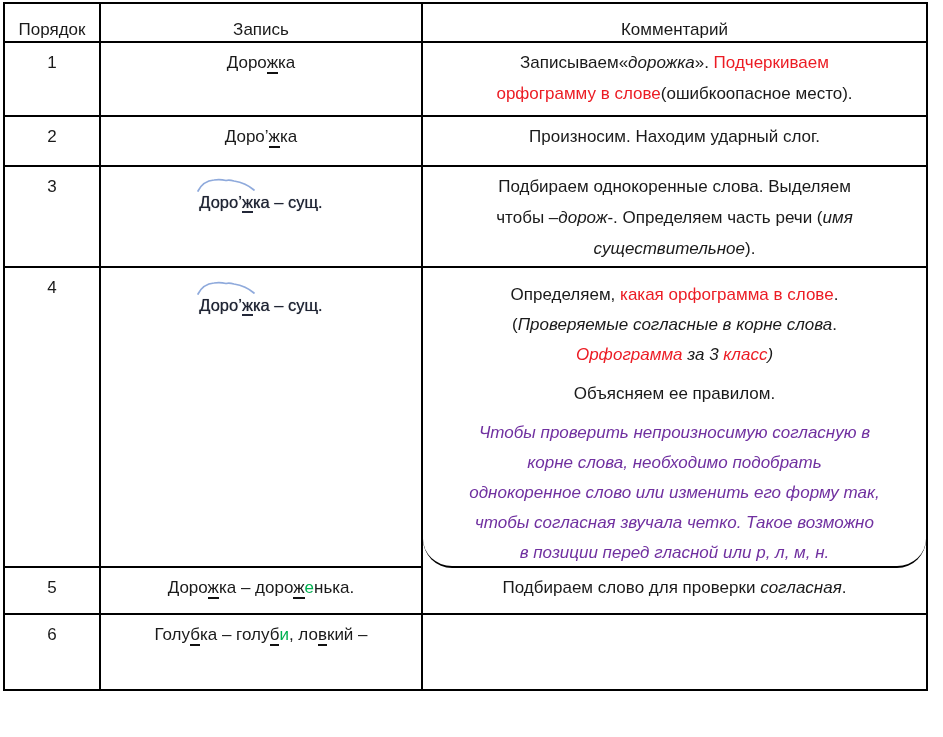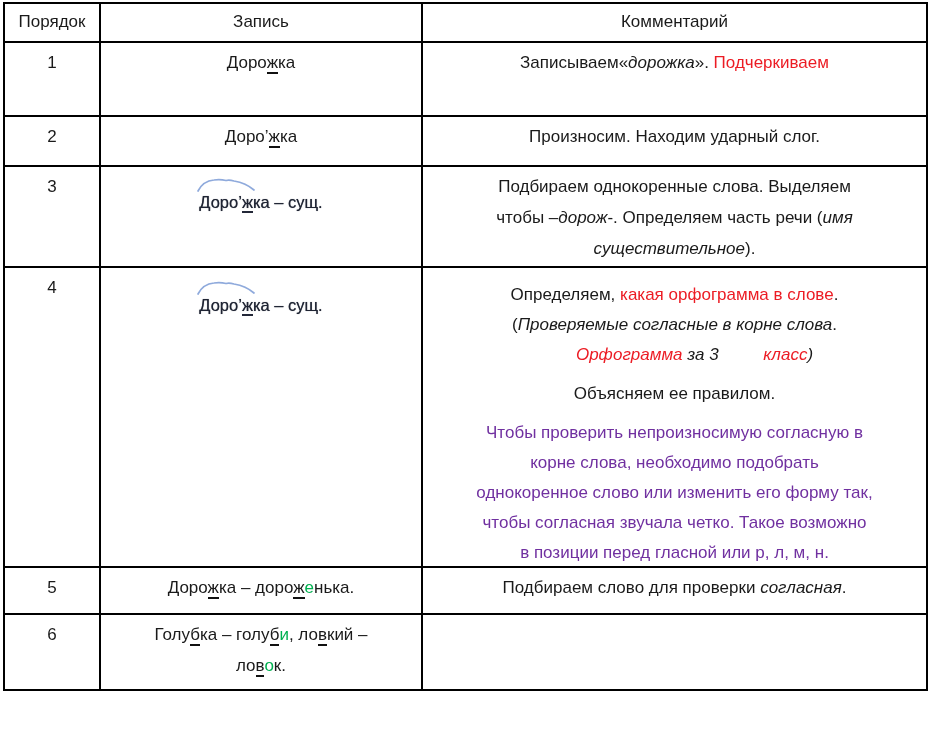--- a/index.html
+++ b/index.html
@@ -20,55 +20,56 @@
     border-right:2px solid var(--border);
     border-bottom:2px solid var(--border);
     text-align:center;
     padding-top:4px;
     font-size:17px;
     line-height:31px;
     overflow:hidden;
   }
   .cell.col3{border-right:none;}
   .cell.last-row{border-bottom:none;}
-  .cell.hdr{padding-top:3px;line-height:30px;}
+  .cell.hdr{padding-top:11px;line-height:30px;}
   .line{white-space:nowrap;}
   .line.blank{height:9px;}
   .seg-i{font-style:italic;}
   .seg-r{color:var(--red);text-align:center;}
-  .seg-ri{color:var(--red);font-style:italic;margin-left:40px;}
-  .seg-pi{color:var(--purple);}
+  .seg-ri{color:var(--red);font-style:italic;}
+  .seg-pi{color:var(--purple);font-style:italic;}
   .seg-g{color:var(--green);}
   .seg-u{border-bottom:2px solid #111;padding-bottom:0px;}
   
   .rec-img{padding-top:20px;}
   .rec-img.deep{padding-top:22px;}
   .arc-word{position:relative;display:inline-block;font-size:16.5px;color:var(--ink-img);
             text-shadow:0 0 0.7px rgba(31,36,51,.85);}
   .arc-word .seg-u{border-bottom-color:#232838;}
   .root-arc{position:absolute;left:-3px;top:-10px;width:62px;height:16px;}
   .root-arc path{stroke:var(--arc);stroke-width:1.7;fill:none;stroke-linecap:round;}
   
-  .c4{line-height:30px;padding-top:12px;}
+  .c4{line-height:30px;padding-top:12px;border-radius:29px;}
 </style>
 </head>
 <body>
 
 <div class="doc-table">
 
   <div class="cell hdr">Порядок</div>
   <div class="cell hdr">Запись</div>
   <div class="cell hdr col3">Комментарий</div>
 
   <div class="cell">1</div>
   <div class="cell">
       <div class="line"><span>Доро</span><span class="seg-u">ж</span><span>ка</span></div>
     </div>
   <div class="cell col3">
       <div class="line"><span>Записываем«</span><span class="seg-i">дорожка</span><span>». </span><span class="seg-r">Подчеркиваем</span></div>
+      <div class="line"><span class="seg-r">орфограмму в слове</span><span>(ошибкоопасное место).</span></div>
     </div>
 
   <div class="cell">2</div>
   <div class="cell">
       <div class="line"><span>Доро’</span><span class="seg-u">ж</span><span>ка</span></div>
     </div>
   <div class="cell col3">
       <div class="line"><span>Произносим. Находим ударный слог.</span></div>
     </div>
 
@@ -114,16 +115,15 @@
   <div class="cell">
       <div class="line"><span>Доро</span><span class="seg-u">ж</span><span>ка – доро</span><span class="seg-u">ж</span><span class="seg-g">е</span><span>нька.</span></div>
     </div>
   <div class="cell col3">
       <div class="line"><span>Подбираем слово для проверки </span><span class="seg-i">согласная</span><span>.</span></div>
     </div>
 
   <div class="cell last-row">6</div>
   <div class="cell last-row">
       <div class="line"><span>Голу</span><span class="seg-u">б</span><span>ка – голу</span><span class="seg-u">б</span><span class="seg-g">и</span><span>, ло</span><span class="seg-u">в</span><span>кий –</span></div>
-      <div class="line"><span>ло</span><span class="seg-u">в</span><span class="seg-g">о</span><span>к.</span></div>
     </div>
 
 </div>
 
 </body></html>

